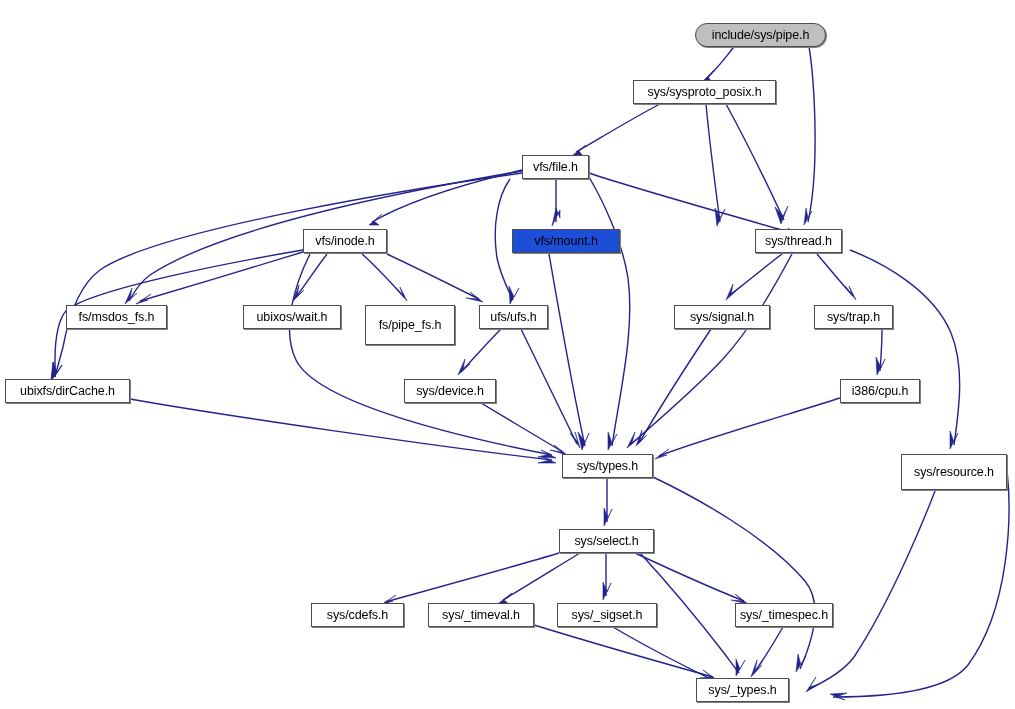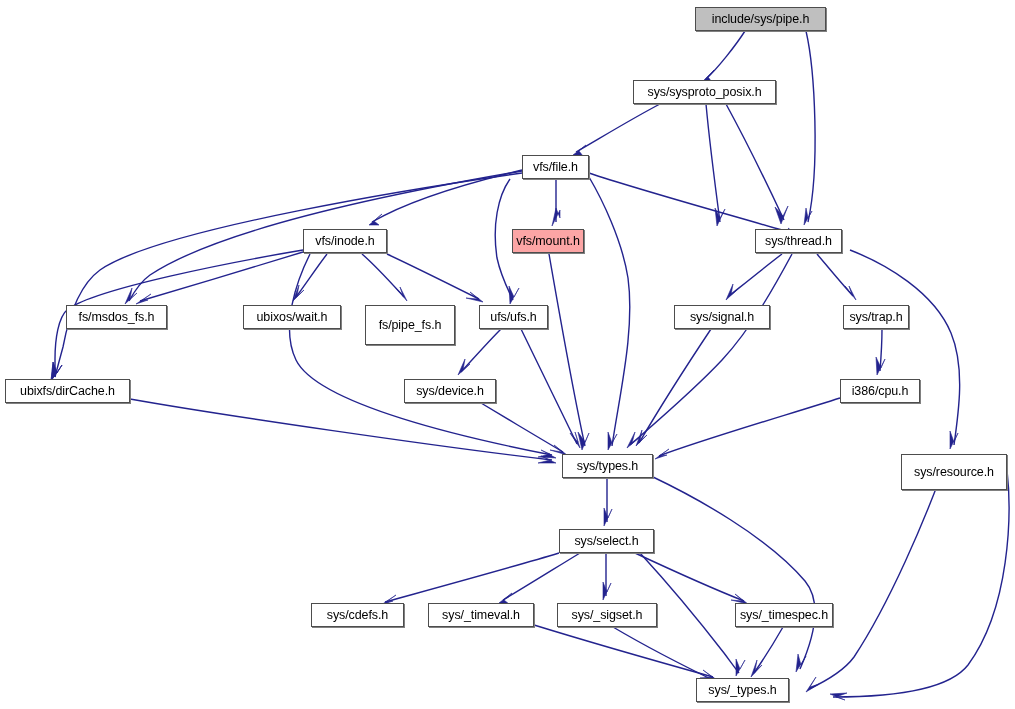--- a/index.html
+++ b/index.html
@@ -230,54 +230,54 @@
           <path class="edge-path" d="M940,478 C925,518 891,601 854,657 C843,672 824,682 809,689" stroke="#23238e"></path>
           <path class="edge-head" d="M806,692 L816,677 L810,687 L819,684 Z" fill="#23238e" stroke="#23238e"></path>
         </g>
         <g>
           <path class="edge-path" d="M1007,470 C1012,514 1010,608 968,665 C947,692 886,697 833,697" stroke="#23238e"></path>
           <path class="edge-head" d="M830,694 L847,693 L836,697 L845,700 Z" fill="#23238e" stroke="#23238e"></path>
         </g>
       </g>
   </svg>
   <div id="nodes-layer">
-      <div class="node-box highlight" style="left: 695px; top: 7px; width: 131px; height: 24px; background: rgb(191, 191, 191); border-color: rgb(77, 77, 77);">
+      <div class="node-box highlight" style="left: 695px; top: 23px; width: 131px; height: 24px; background: rgb(191, 191, 191); border-color: rgb(77, 77, 77); border-radius: 12px;">
         <span class="node-label">include/sys/pipe.h</span>
       </div>
       <div class="node-box" style="left: 633px; top: 80px; width: 143px; height: 24px; background: rgb(255, 255, 255); border-color: rgb(77, 77, 77);">
         <span class="node-label">sys/sysproto_posix.h</span>
       </div>
       <div class="node-box" style="left: 522px; top: 155px; width: 67px; height: 24px; background: rgb(255, 255, 255); border-color: rgb(77, 77, 77);">
         <span class="node-label">vfs/file.h</span>
       </div>
       <div class="node-box" style="left: 303px; top: 229px; width: 84px; height: 24px; background: rgb(255, 255, 255); border-color: rgb(77, 77, 77);">
         <span class="node-label">vfs/inode.h</span>
       </div>
-      <div class="node-box" style="left: 512px; top: 229px; width: 72px; height: 24px; background: #fca5a5; border-color: rgb(77, 77, 77);">
+      <div class="node-box" style="left: 512px; top: 229px; width: 108px; height: 24px; background: #1d4ed8; border-color: rgb(77, 77, 77);">
         <span class="node-label">vfs/mount.h</span>
       </div>
       <div class="node-box" style="left: 755px; top: 229px; width: 87px; height: 24px; background: rgb(255, 255, 255); border-color: rgb(77, 77, 77);">
         <span class="node-label">sys/thread.h</span>
       </div>
       <div class="node-box" style="left: 66px; top: 305px; width: 101px; height: 24px; background: rgb(255, 255, 255); border-color: rgb(77, 77, 77);">
         <span class="node-label">fs/msdos_fs.h</span>
       </div>
       <div class="node-box" style="left: 243px; top: 305px; width: 98px; height: 24px; background: rgb(255, 255, 255); border-color: rgb(77, 77, 77);">
         <span class="node-label">ubixos/wait.h</span>
       </div>
       <div class="node-box" style="left: 365px; top: 305px; width: 90px; height: 40px; background: rgb(255, 255, 255); border-color: rgb(77, 77, 77);">
         <span class="node-label">fs/pipe_fs.h</span>
       </div>
       <div class="node-box" style="left: 479px; top: 305px; width: 69px; height: 24px; background: rgb(255, 255, 255); border-color: rgb(77, 77, 77);">
         <span class="node-label">ufs/ufs.h</span>
       </div>
       <div class="node-box" style="left: 674px; top: 305px; width: 96px; height: 24px; background: rgb(255, 255, 255); border-color: rgb(77, 77, 77);">
         <span class="node-label">sys/signal.h</span>
       </div>
-      <div class="node-box" style="left: 843px; top: 305px; width: 66px; height: 24px; background: rgb(255, 255, 255); border-color: rgb(77, 77, 77);">
+      <div class="node-box" style="left: 814px; top: 305px; width: 79px; height: 24px; background: rgb(255, 255, 255); border-color: rgb(77, 77, 77);">
         <span class="node-label">sys/trap.h</span>
       </div>
       <div class="node-box" style="left: 5px; top: 379px; width: 125px; height: 24px; background: rgb(255, 255, 255); border-color: rgb(77, 77, 77);">
         <span class="node-label">ubixfs/dirCache.h</span>
       </div>
       <div class="node-box" style="left: 404px; top: 379px; width: 92px; height: 24px; background: rgb(255, 255, 255); border-color: rgb(77, 77, 77);">
         <span class="node-label">sys/device.h</span>
       </div>
       <div class="node-box" style="left: 840px; top: 379px; width: 80px; height: 24px; background: rgb(255, 255, 255); border-color: rgb(77, 77, 77);">
         <span class="node-label">i386/cpu.h</span>

